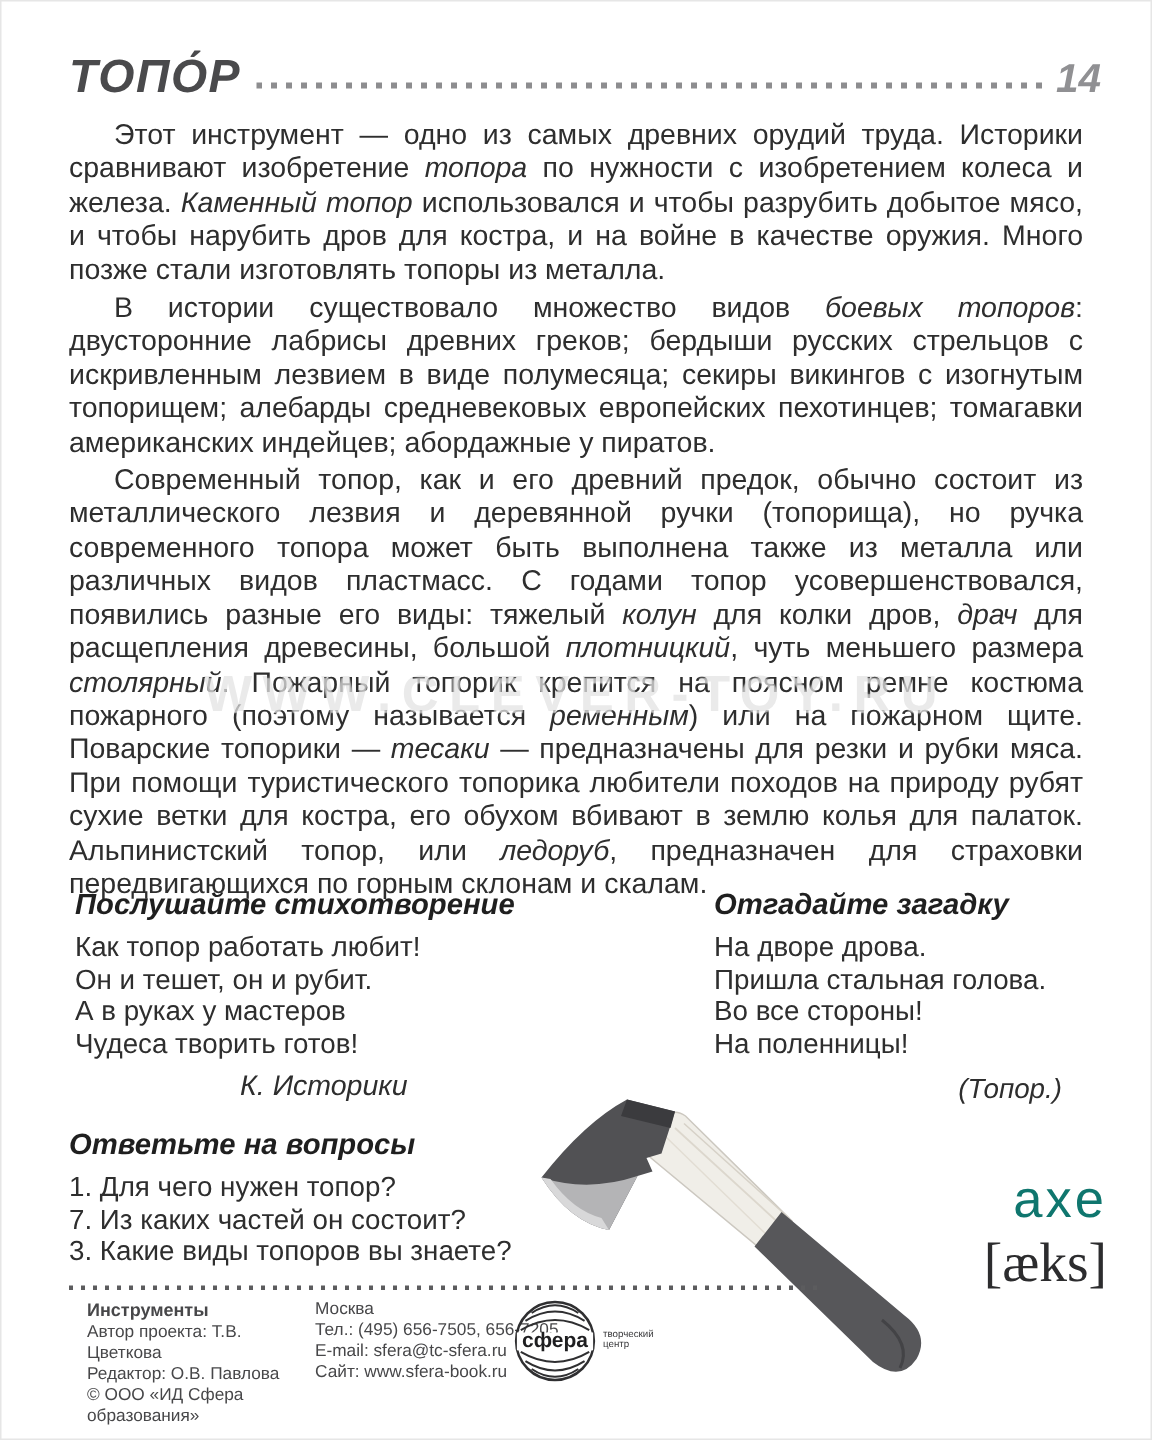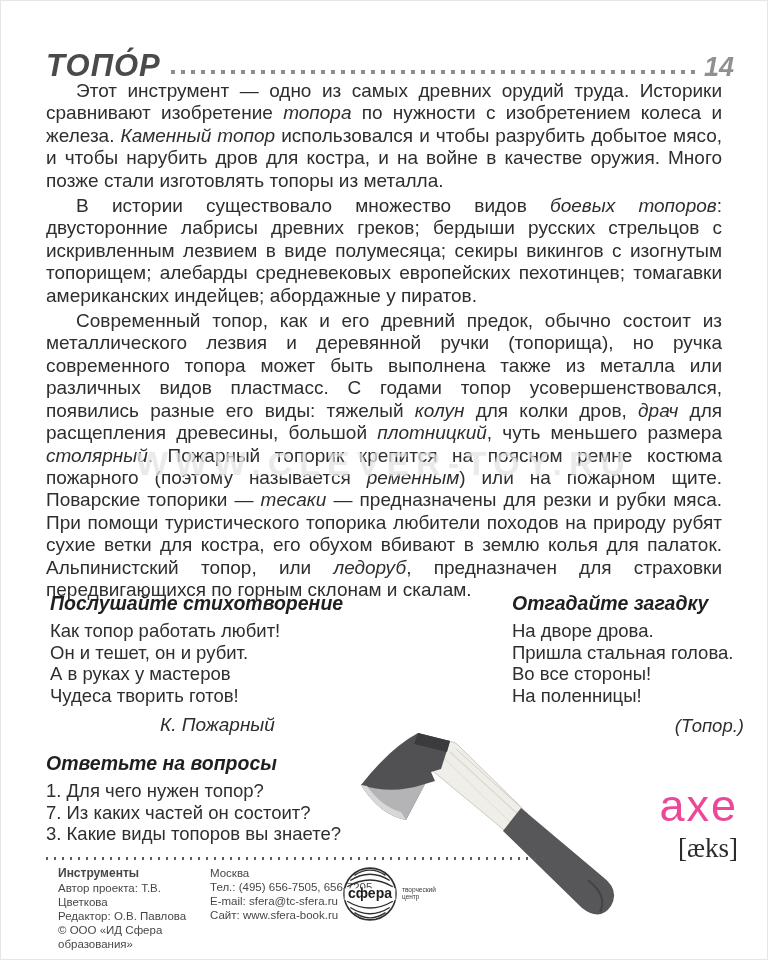--- a/index.html
+++ b/index.html
@@ -2,49 +2,49 @@
 <html lang="ru"><head>
 <meta charset="utf-8">
 <style>
   html,body{margin:0;padding:0;background:#d8d8d8;}
   .page{
     position:relative; width:768px; height:960px; background:#ffffff;
     font-family:"Liberation Sans", sans-serif; color:#2e2e2e;
     overflow:hidden; box-shadow: inset 0 0 0 1px #e6e6e6;
   }
   
-  .header{position:absolute; left:46px; right:34px; top:39px; height:42px; display:flex; align-items:flex-end;}
+  .header{position:absolute; left:46px; right:34px; top:24px; height:42px; display:flex; align-items:flex-end;}
   .title{font-size:31px; font-weight:bold; font-style:italic; color:#4a4a4c; letter-spacing:1px; line-height:1;}
   .leader{flex:1; height:4px; margin:0 6px 7px 10px;
     background-image:repeating-linear-gradient(90deg,#8d8d8f 0 4px,transparent 4px 10px);}
   .pagenum{font-size:27px; font-weight:bold; font-style:italic; color:#909093; line-height:1; margin-bottom:0px;}
   
   .article{position:absolute; left:46px; top:80px; width:676px; font-size:19px; line-height:22.4px; text-align:justify;}
   .article p{margin:0 0 3px 0; text-indent:30px;}
   .it{font-style:italic;}
   
   .watermark{position:absolute; left:0; top:444px; width:100%; text-align:center;
     font-size:34px; font-weight:bold; letter-spacing:7px; color:rgba(125,125,125,0.16);
     text-shadow:0 1px 1px rgba(255,255,255,0.7); pointer-events:none;}
   
   .section-heading{font-size:19.5px; font-weight:bold; font-style:italic; color:#1f1f1f; margin-bottom:5px;}
   .poem{position:absolute; left:50px; top:592px; width:400px;}
-  .riddle{position:absolute; left:512px; top:592px; width:238px;}
+  .riddle{position:absolute; left:476px; top:592px; width:238px;}
   .lines .line{font-size:18.5px; line-height:21.5px;}
   .poem-author{font-size:19px; font-style:italic; margin:8px 0 0 110px;}
   .riddle-answer{font-size:18.5px; font-style:italic; text-align:right; padding-right:6px; margin-top:9px;}
   .questions{position:absolute; left:46px; top:752px; width:400px;}
   .questions .line{font-size:18.5px; line-height:21.5px;}
   
   .axe-wrap{position:absolute; left:352px; top:722px; width:322px; height:212px;}
   
   .vocab{position:absolute; left:556px; top:776px; width:182px; text-align:right;}
   .vocab-cursive{font-family:"DejaVu Serif", serif; font-style:italic; font-size:43px; line-height:1.05; color:#3e3e40; letter-spacing:1px;}
-  .vocab-english{font-size:45px; line-height:1.05; color:#ec4899; letter-spacing:2px; margin-top:6px;}
-  .vocab-transcription{font-family:"Liberation Serif", serif; font-size:27px; line-height:1.05; color:#2c2c2e; margin-top:5px;}
+  .vocab-english{font-size:35px; line-height:1.05; color:#0f766e; letter-spacing:2px; margin-top:6px;}
+  .vocab-transcription{font-family:"Liberation Serif", serif; font-size:37px; line-height:1.05; color:#2c2c2e; margin-top:5px;}
   
   .footer-rule{position:absolute; left:46px; top:857px; width:500px; height:3px;
     background-image:repeating-linear-gradient(90deg,#5c5c5e 0 2.5px,transparent 2.5px 8px);}
   .footer{position:absolute; left:58px; top:866px; width:420px; display:flex; font-size:11.5px; line-height:14px; color:#474749;}
   .footer .col1{width:152px;}
   .footer .col2{width:175px;}
   .footer-title{font-weight:bold; font-size:12px; margin-bottom:1px;}
   .logo{position:absolute; left:342px; top:866px; width:56px; height:56px;}
   .logo-tagline{position:absolute; left:402px; top:886px; width:40px; font-size:6.5px; line-height:7px; color:#3a3a3c;}
 </style>
@@ -68,21 +68,21 @@
   <div class="watermark">WWW.CLEVER-TOY.RU</div>
 
   <div class="poem">
     <div class="section-heading">Послушайте стихотворение</div>
     <div class="lines">
         <div class="line"> Как топор работать любит!</div>
         <div class="line">Он и тешет, он и рубит.</div>
         <div class="line">А в руках у мастеров</div>
         <div class="line">Чудеса творить готов!</div>
       </div>
-    <div class="poem-author">К. Пожарный</div>
+    <div class="poem-author">К. Историки</div>
   </div>
 
   <div class="riddle">
     <div class="section-heading">Отгадайте загадку</div>
     <div class="lines">
         <div class="line">На дворе дрова.</div>
         <div class="line">Пришла стальная голова.</div>
         <div class="line">Во все стороны!</div>
         <div class="line">На поленницы!</div>
       </div>

